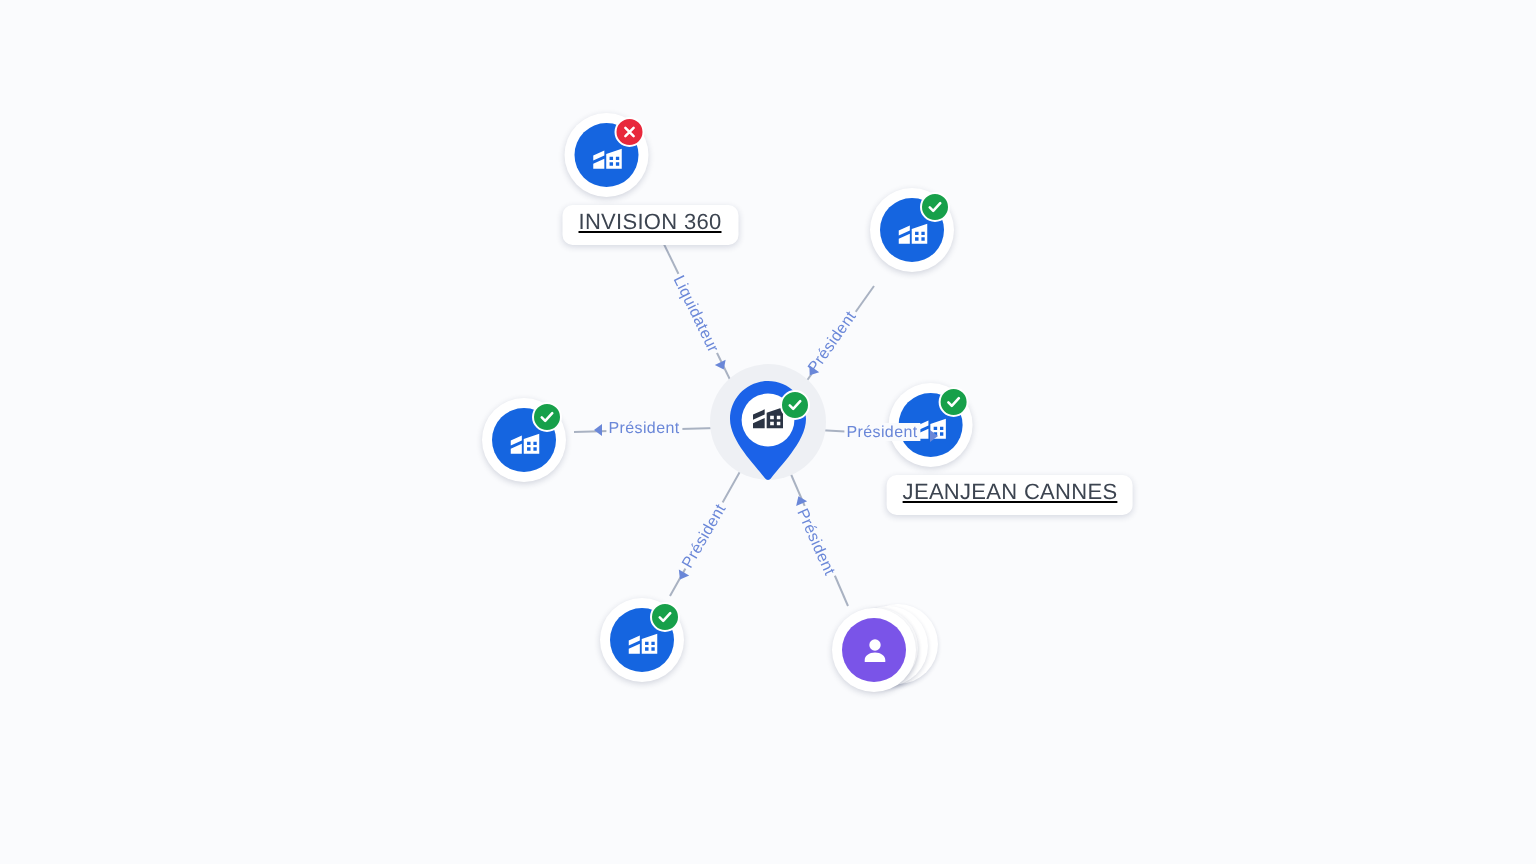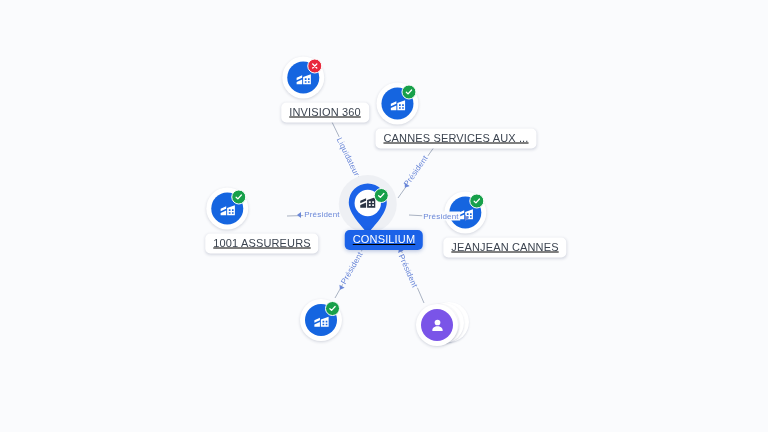--- a/index.html
+++ b/index.html
@@ -195,38 +195,36 @@
     <path fill="#ffffff" d="M3 20h7v-6.2l-7 3.1V20zm0-5.2l7-3.1V8.6l-7 3.1v3.1z"></path>
     <path fill="#ffffff" d="M11.2 20H21V7.4l-9.8 3.3V20zm2.1-7.6h2.2v2.1h-2.2v-2.1zm0 3.6h2.2v2.1h-2.2v-2.1zm4 -3.6h2.1v2.1h-2.1v-2.1zm0 3.6h2.1v2.1h-2.1v-2.1z"></path>
   </svg>
 </div>
           <div class="badge ok" style="right: 3px; top: 3px;">
   <svg width="9" height="9" viewBox="0 0 24 24" aria-hidden="true">
     <path fill="none" stroke="#ffffff" stroke-width="3.4" stroke-linecap="round" stroke-linejoin="round" d="M5 12.5l4.6 4.6L19 6.8"></path>
   </svg>
 </div>
         </div>
-        <div class="node-label">CANNES SERVICES AUX ...</div>
       </div>
       <div class="node" style="left: 262px; top: 220px;">
         <div class="node-icon-wrap">
           <div class="disc"></div>
           <div class="icon-circle company">
   <svg width="19" height="19" viewBox="0 0 24 24" aria-hidden="true">
     <path fill="#ffffff" d="M3 20h7v-6.2l-7 3.1V20zm0-5.2l7-3.1V8.6l-7 3.1v3.1z"></path>
     <path fill="#ffffff" d="M11.2 20H21V7.4l-9.8 3.3V20zm2.1-7.6h2.2v2.1h-2.2v-2.1zm0 3.6h2.2v2.1h-2.2v-2.1zm4 -3.6h2.1v2.1h-2.1v-2.1zm0 3.6h2.1v2.1h-2.1v-2.1z"></path>
   </svg>
 </div>
           <div class="badge ok" style="right: 3px; top: 3px;">
   <svg width="9" height="9" viewBox="0 0 24 24" aria-hidden="true">
     <path fill="none" stroke="#ffffff" stroke-width="3.4" stroke-linecap="round" stroke-linejoin="round" d="M5 12.5l4.6 4.6L19 6.8"></path>
   </svg>
 </div>
         </div>
-        <div class="node-label">1001 ASSUREURS</div>
       </div>
       <div class="node" style="left: 505px; top: 224px;">
         <div class="node-icon-wrap">
           <div class="disc"></div>
           <div class="icon-circle company">
   <svg width="19" height="19" viewBox="0 0 24 24" aria-hidden="true">
     <path fill="#ffffff" d="M3 20h7v-6.2l-7 3.1V20zm0-5.2l7-3.1V8.6l-7 3.1v3.1z"></path>
     <path fill="#ffffff" d="M11.2 20H21V7.4l-9.8 3.3V20zm2.1-7.6h2.2v2.1h-2.2v-2.1zm0 3.6h2.2v2.1h-2.2v-2.1zm4 -3.6h2.1v2.1h-2.1v-2.1zm0 3.6h2.1v2.1h-2.1v-2.1z"></path>
   </svg>
 </div>
@@ -280,21 +278,20 @@
     <path fill="#2b3444" d="M3 20h7v-6.2l-7 3.1V20zm0-5.2l7-3.1V8.6l-7 3.1v3.1z"></path>
     <path fill="#2b3444" d="M11.2 20H21V7.4l-9.8 3.3V20zm2.1-7.6h2.2v2.1h-2.2v-2.1zm0 3.6h2.2v2.1h-2.2v-2.1zm4 -3.6h2.1v2.1h-2.1v-2.1zm0 3.6h2.1v2.1h-2.1v-2.1z"></path>
   </svg>
 </div>
           <div class="badge ok" style="left: 29px; top: 6px;">
   <svg width="9" height="9" viewBox="0 0 24 24" aria-hidden="true">
     <path fill="none" stroke="#ffffff" stroke-width="3.4" stroke-linecap="round" stroke-linejoin="round" d="M5 12.5l4.6 4.6L19 6.8"></path>
   </svg>
 </div>
         </div>
-        <div class="node-label primary" style="margin-top: -6px;">CONSILIUM</div>
       </div>
     </div>
 <div class="edge-label" style="left: 348px; top: 157px; transform: translate(-50%, -50%) rotate(64deg);">Liquidateur</div>
     <div class="edge-arrow" style="left: 361px; top: 183px; border-top: 3px solid transparent; border-bottom: 3px solid transparent; border-left: 4.5px solid rgb(106, 135, 216); transform: translate(-50%, -50%) rotate(64deg);"></div>
     <div class="edge-label" style="left: 416px; top: 171px; transform: translate(-50%, -50%) rotate(-55deg);">Président</div>
     <div class="edge-arrow" style="left: 406px; top: 186px; border-top: 3px solid transparent; border-bottom: 3px solid transparent; border-left: 4.5px solid rgb(106, 135, 216); transform: translate(-50%, -50%) rotate(125deg);"></div>
     <div class="edge-label" style="left: 322px; top: 214px; transform: translate(-50%, -50%) rotate(0deg);">Président</div>
     <div class="edge-arrow" style="left: 299px; top: 215px; border-top: 3px solid transparent; border-bottom: 3px solid transparent; border-left: 4.5px solid rgb(106, 135, 216); transform: translate(-50%, -50%) rotate(180deg);"></div>
     <div class="edge-label" style="left: 441px; top: 216px; transform: translate(-50%, -50%) rotate(0deg);">Président</div>
     <div class="edge-arrow" style="left: 467px; top: 218px; border-top: 3px solid transparent; border-bottom: 3px solid transparent; border-left: 4.5px solid rgb(106, 135, 216); transform: translate(-50%, -50%) rotate(0deg);"></div>

